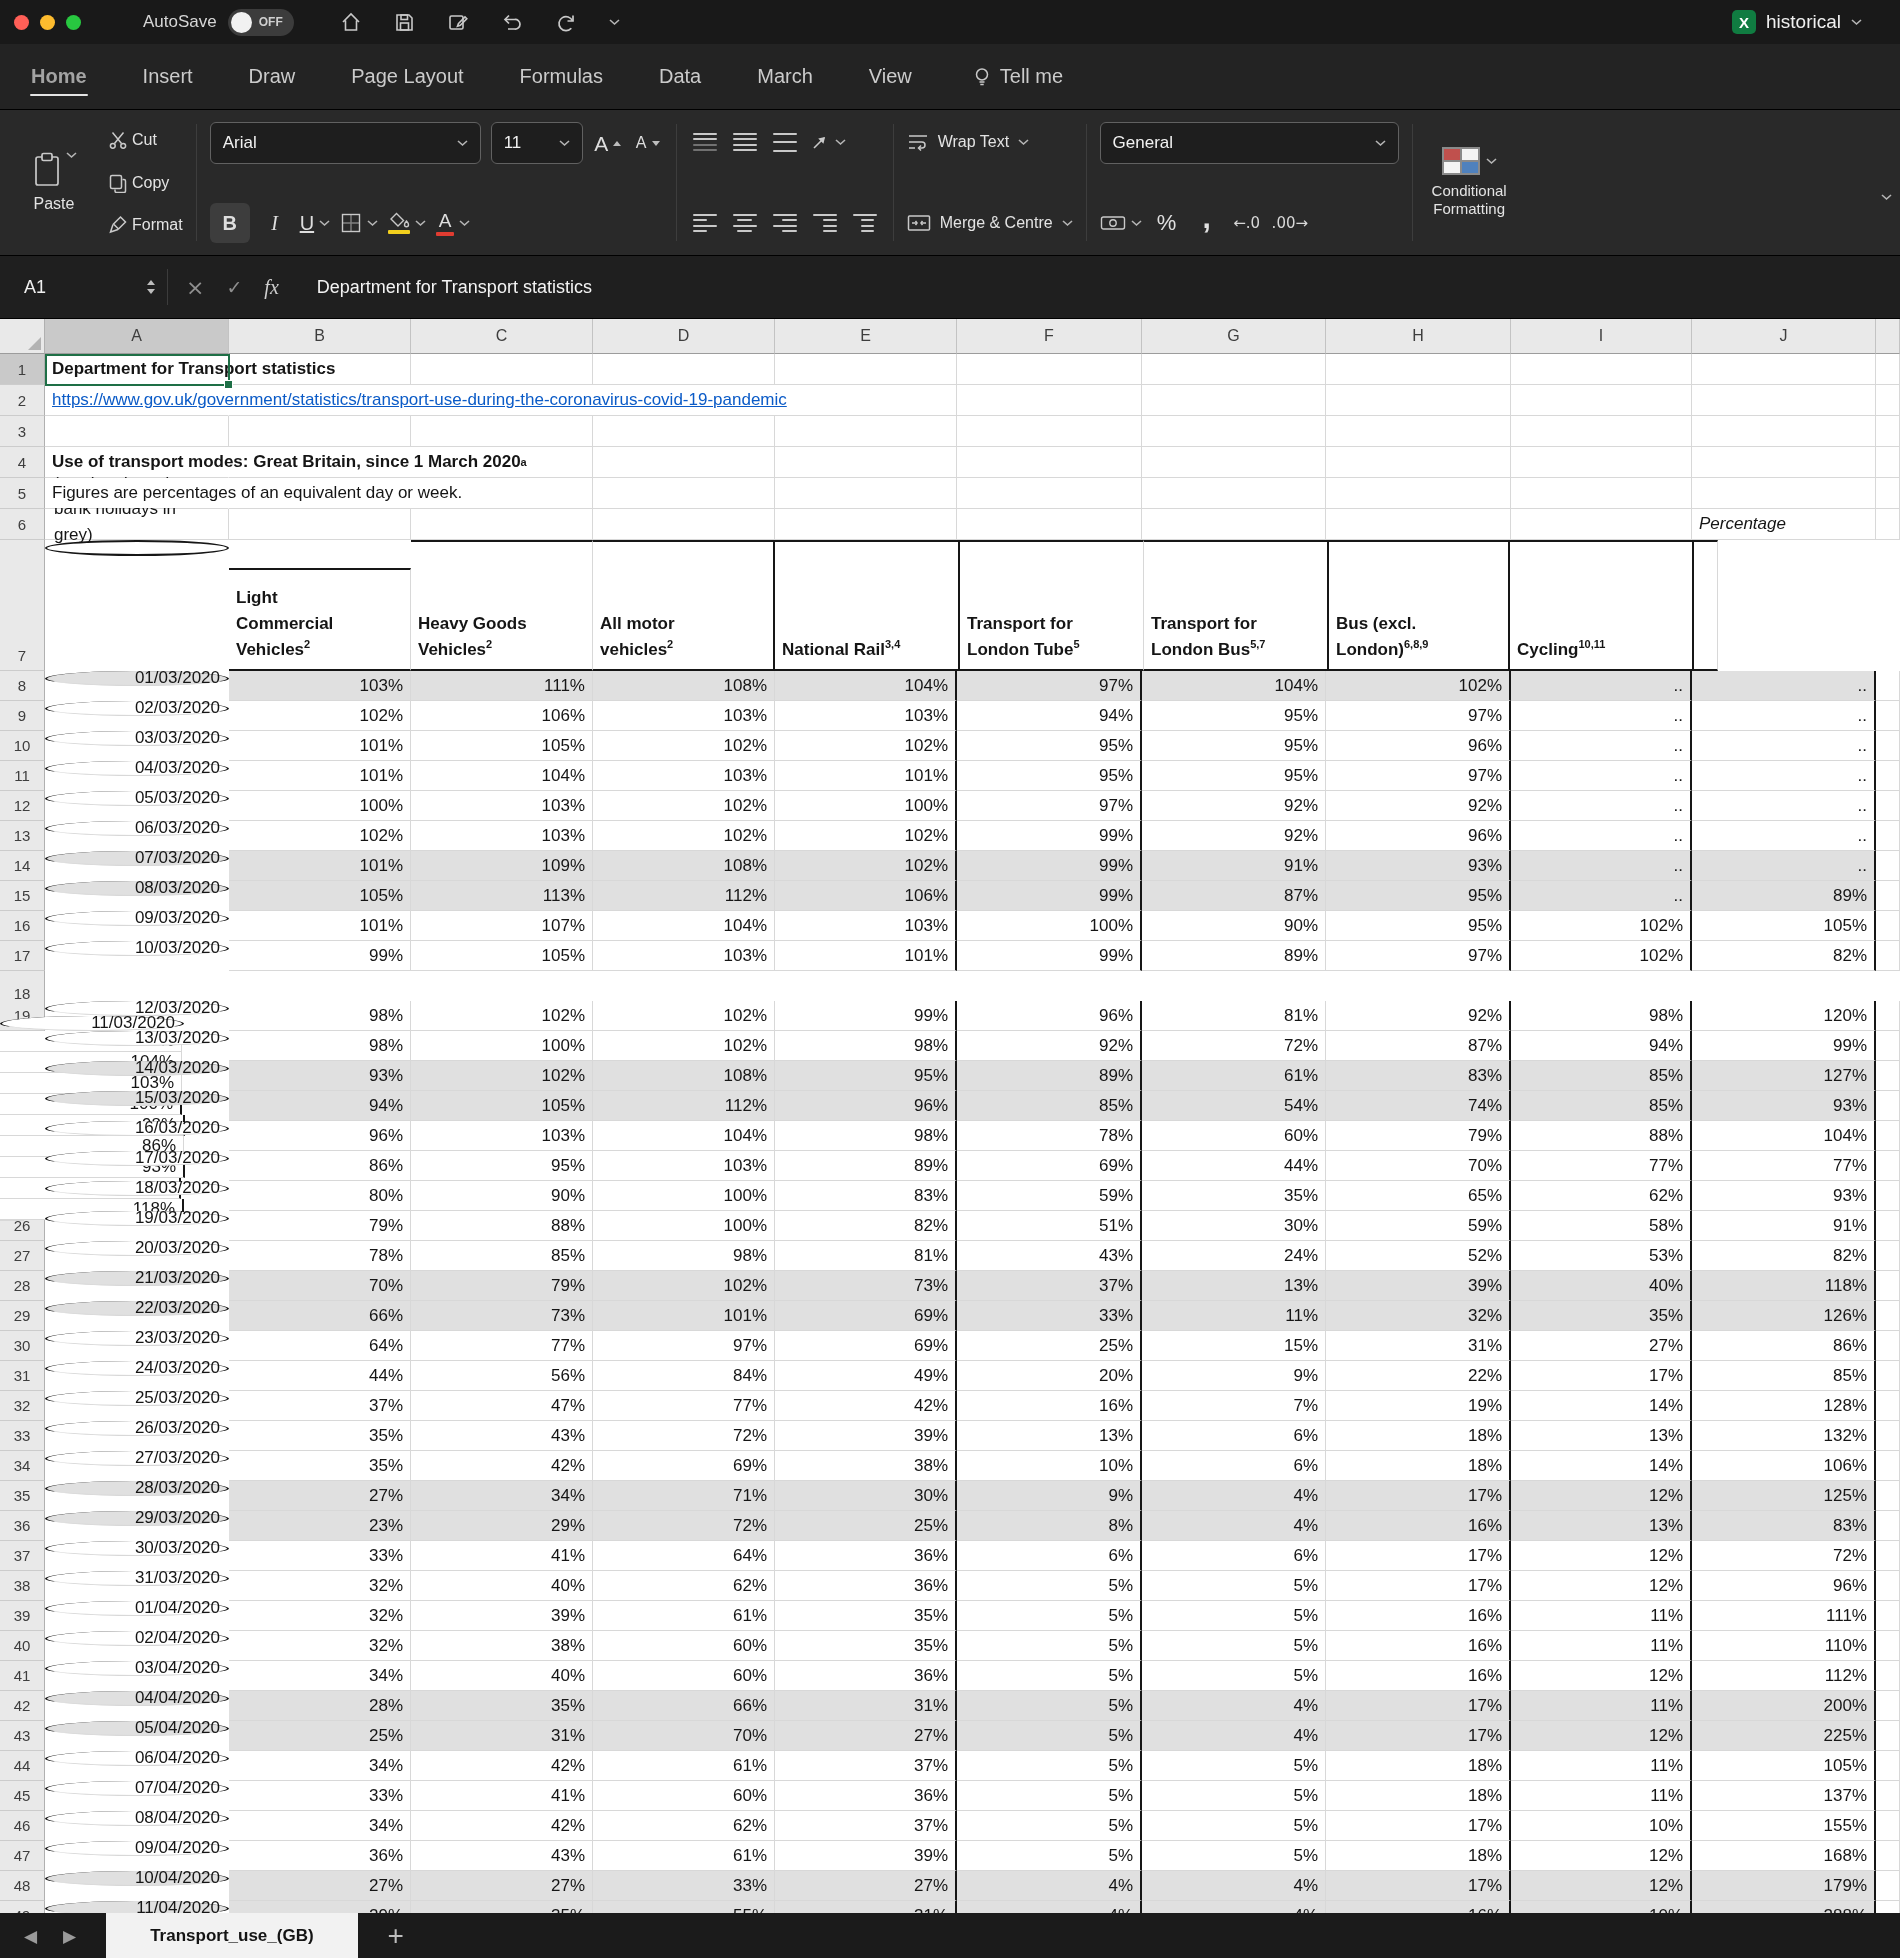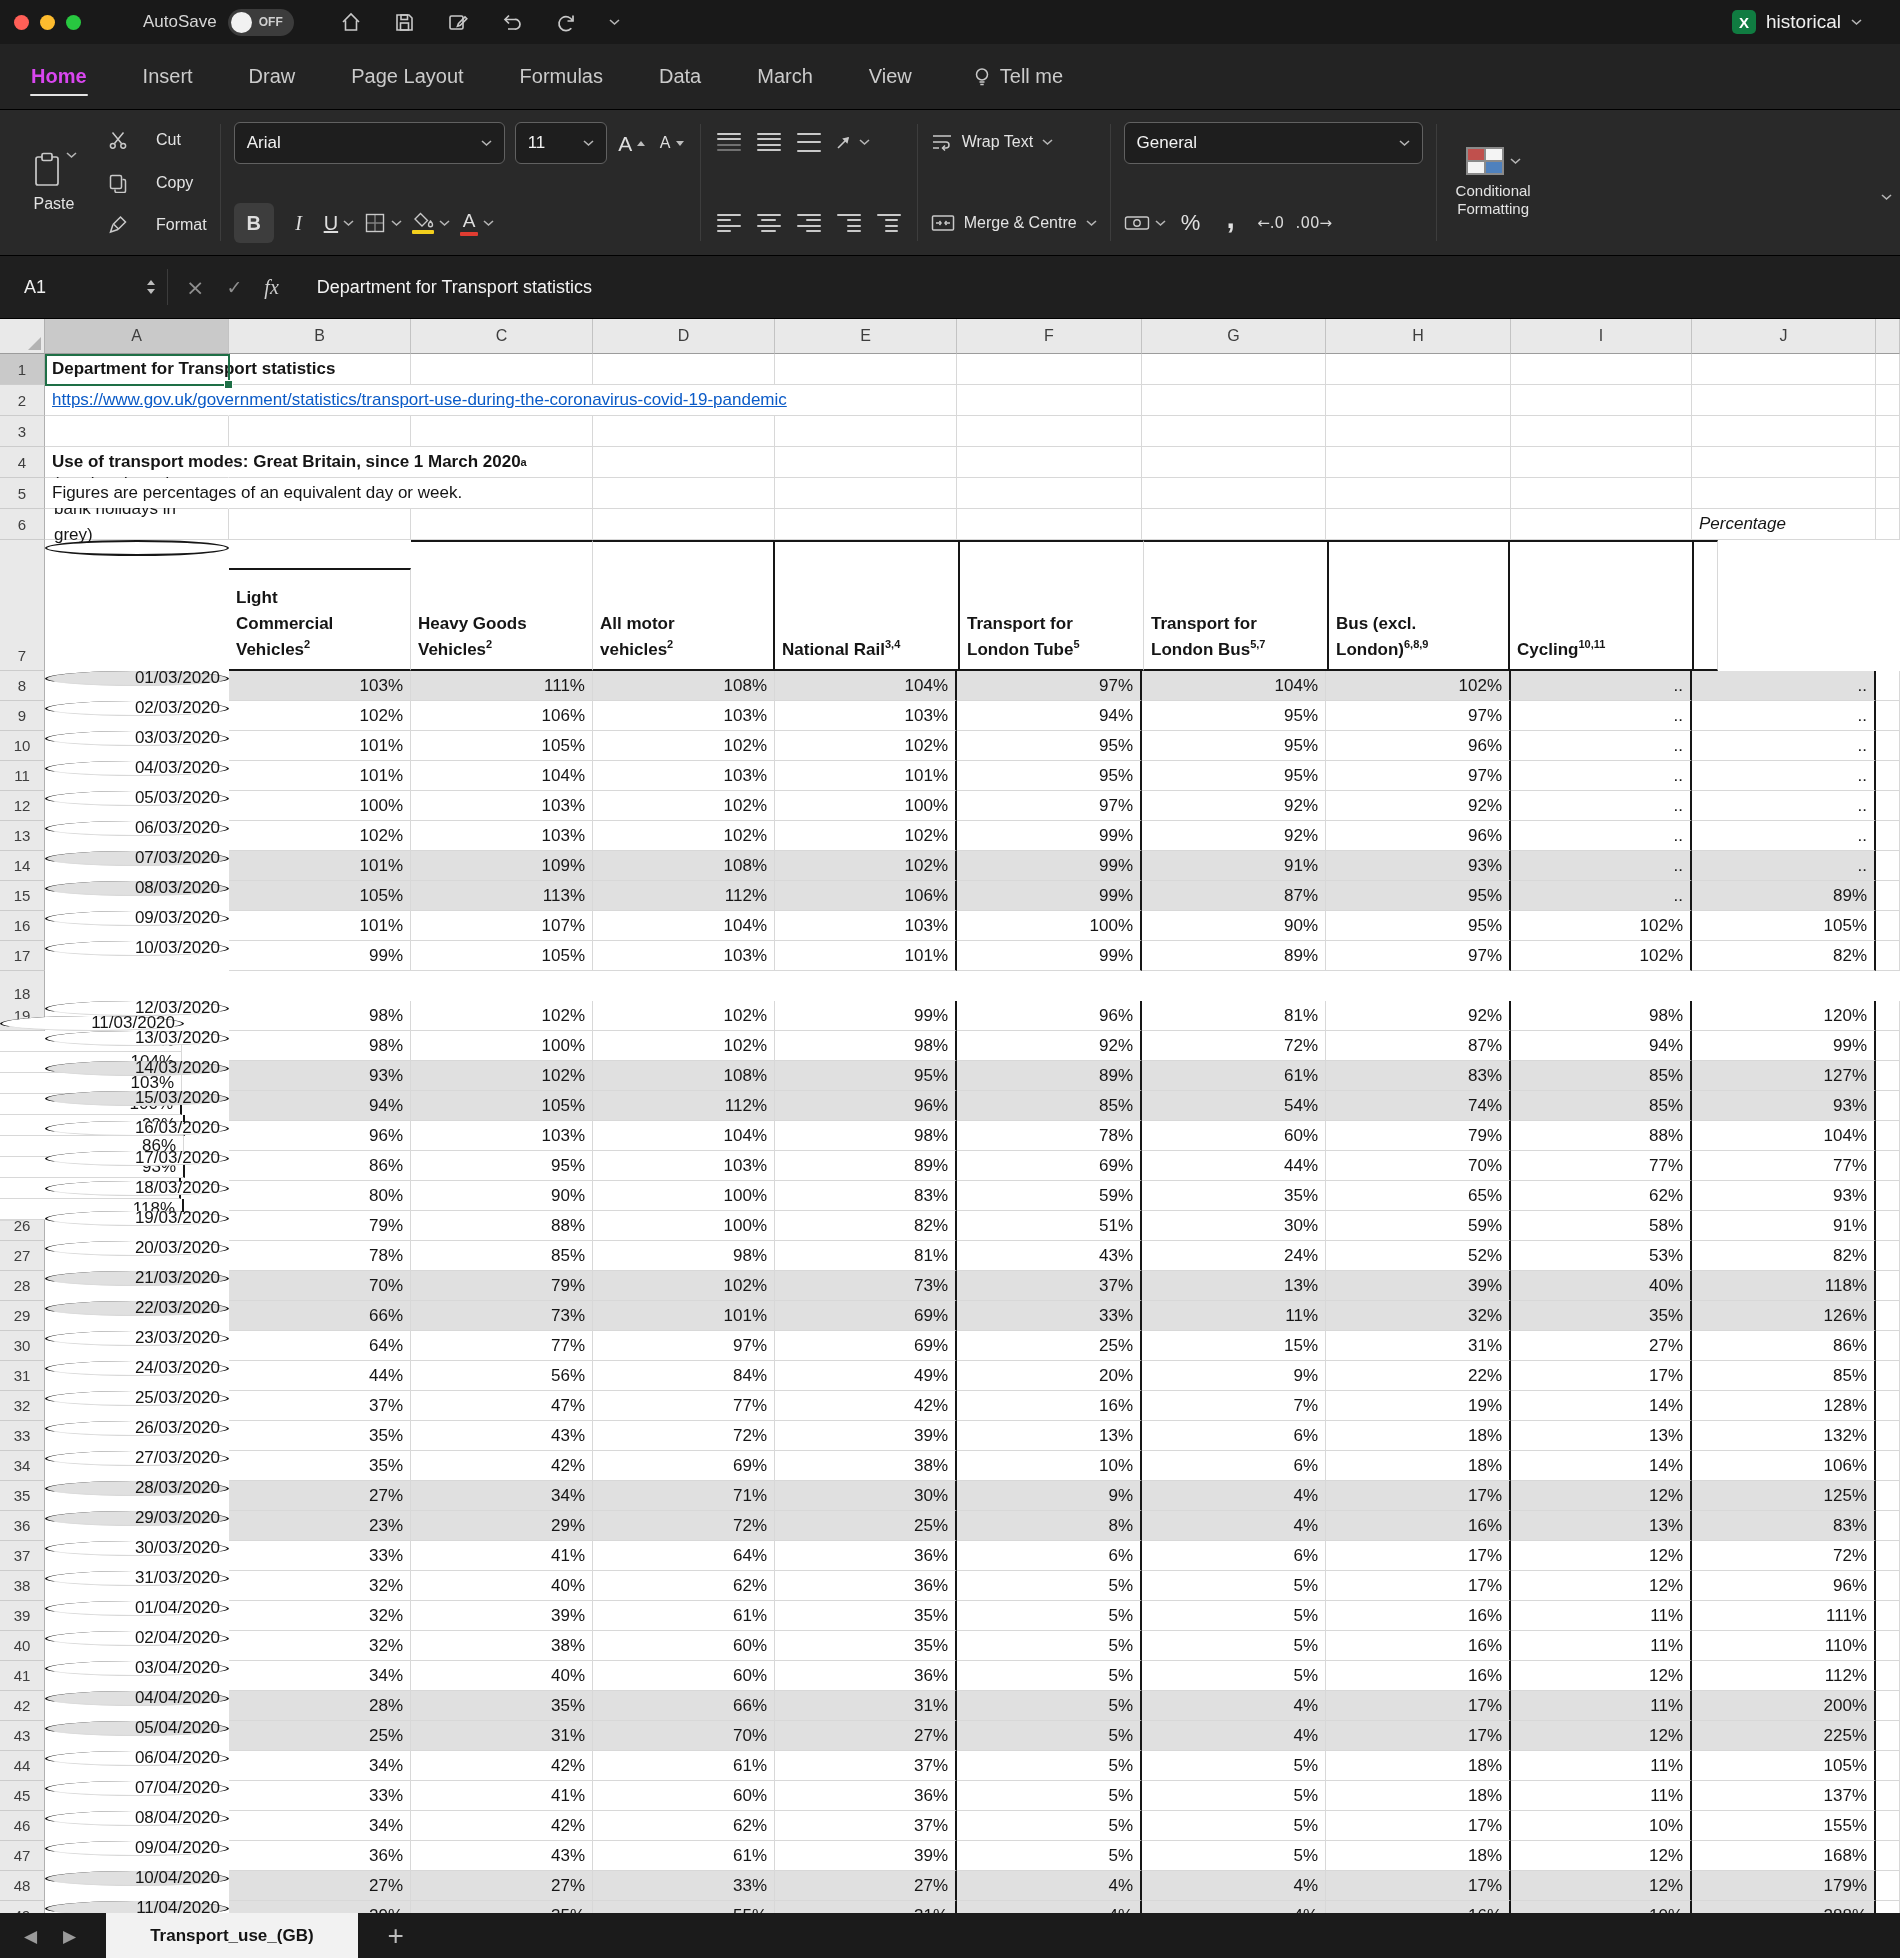--- a/index.html
+++ b/index.html
@@ -20,34 +20,34 @@
 .qat{display:flex;align-items:center;gap:32px;margin-left:46px}
 .qat .qbtn{display:flex;align-items:center}
 .doc{position:absolute;right:38px;display:flex;align-items:center;gap:10px;font-size:19px;color:#f0f0f0}
 .xlicon{width:24px;height:24px;border-radius:5px;background:#107c41;color:#fff;font-weight:700;
   display:flex;align-items:center;justify-content:center;font-size:15px}
 .chv{display:inline-flex;align-items:center;color:#b5b5b5}
 
 
 .tabrow{height:66px;background:#232323;display:flex;align-items:center;padding-left:30px;gap:54px;border-bottom:1px solid #000}
 .tab{position:relative;font-size:20px;color:#cbcbcb;padding:17px 1px;white-space:nowrap}
-.tab.active{color:#d946ef;font-weight:700}
+.tab.active{color:#a3a3a3;font-weight:700}
 .tab.active::after{content:"";position:absolute;left:0;right:0;bottom:9px;height:2px;background:#e4e4e4;border-radius:1px}
 .tellme{display:flex;align-items:center;gap:9px;font-size:20px;color:#cbcbcb;margin-left:6px}
 
 
 .ribbon{height:146px;background:#292929;display:flex;align-items:stretch;padding:10px 6px;position:relative;border-bottom:1px solid #000}
 .rsep{width:1px;background:#3d3d3d;margin:4px 9px}
 .group{display:flex;flex-direction:column;justify-content:space-between;padding:2px 4px}
 .group.hgroup{flex-direction:row;align-items:center}
 .rrow{display:flex;align-items:center;gap:10px}
 .pastebtn{width:88px;height:100%;display:flex;flex-direction:column;align-items:center;justify-content:center;gap:7px;font-size:16px;color:#e3e3e3;border-radius:6px}
 .pi-row{display:flex;align-items:flex-start;gap:4px}
 .stack{display:flex;flex-direction:column;justify-content:space-between;height:100%;padding:2px 0 2px 10px;font-size:16px;color:#e3e3e3}
-.stack .item{display:flex;align-items:center;gap:28px;height:32px}
+.stack .item{display:flex;align-items:center;gap:4px;height:32px}
 .combo{background:#1e1e1e;border:1px solid#616161;border-radius:6px;height:42px;display:flex;align-items:center;justify-content:space-between;padding:0 12px;font-size:17px;color:#f2f2f2}
 .iconbtn{display:flex;align-items:center;gap:5px;min-width:30px;height:40px;justify-content:center;border-radius:6px;color:#dedede}
 .boldbtn{width:40px;background:#3d3d3d;font-weight:700;font-size:20px}
 .italbtn{width:30px;font-style:italic;font-size:20px;font-family:"Liberation Serif",serif}
 .ubtn .u{text-decoration:underline;font-size:20px}
 .bigA{font-size:21px;line-height:1}
 .bigA.sm{font-size:16px}
 .tup,.tdn{width:0;height:0;border-left:4px solid transparent;border-right:4px solid transparent}
 .tup{border-bottom:5px solid #bdbdbd}
 .tdn{border-top:5px solid #bdbdbd}

